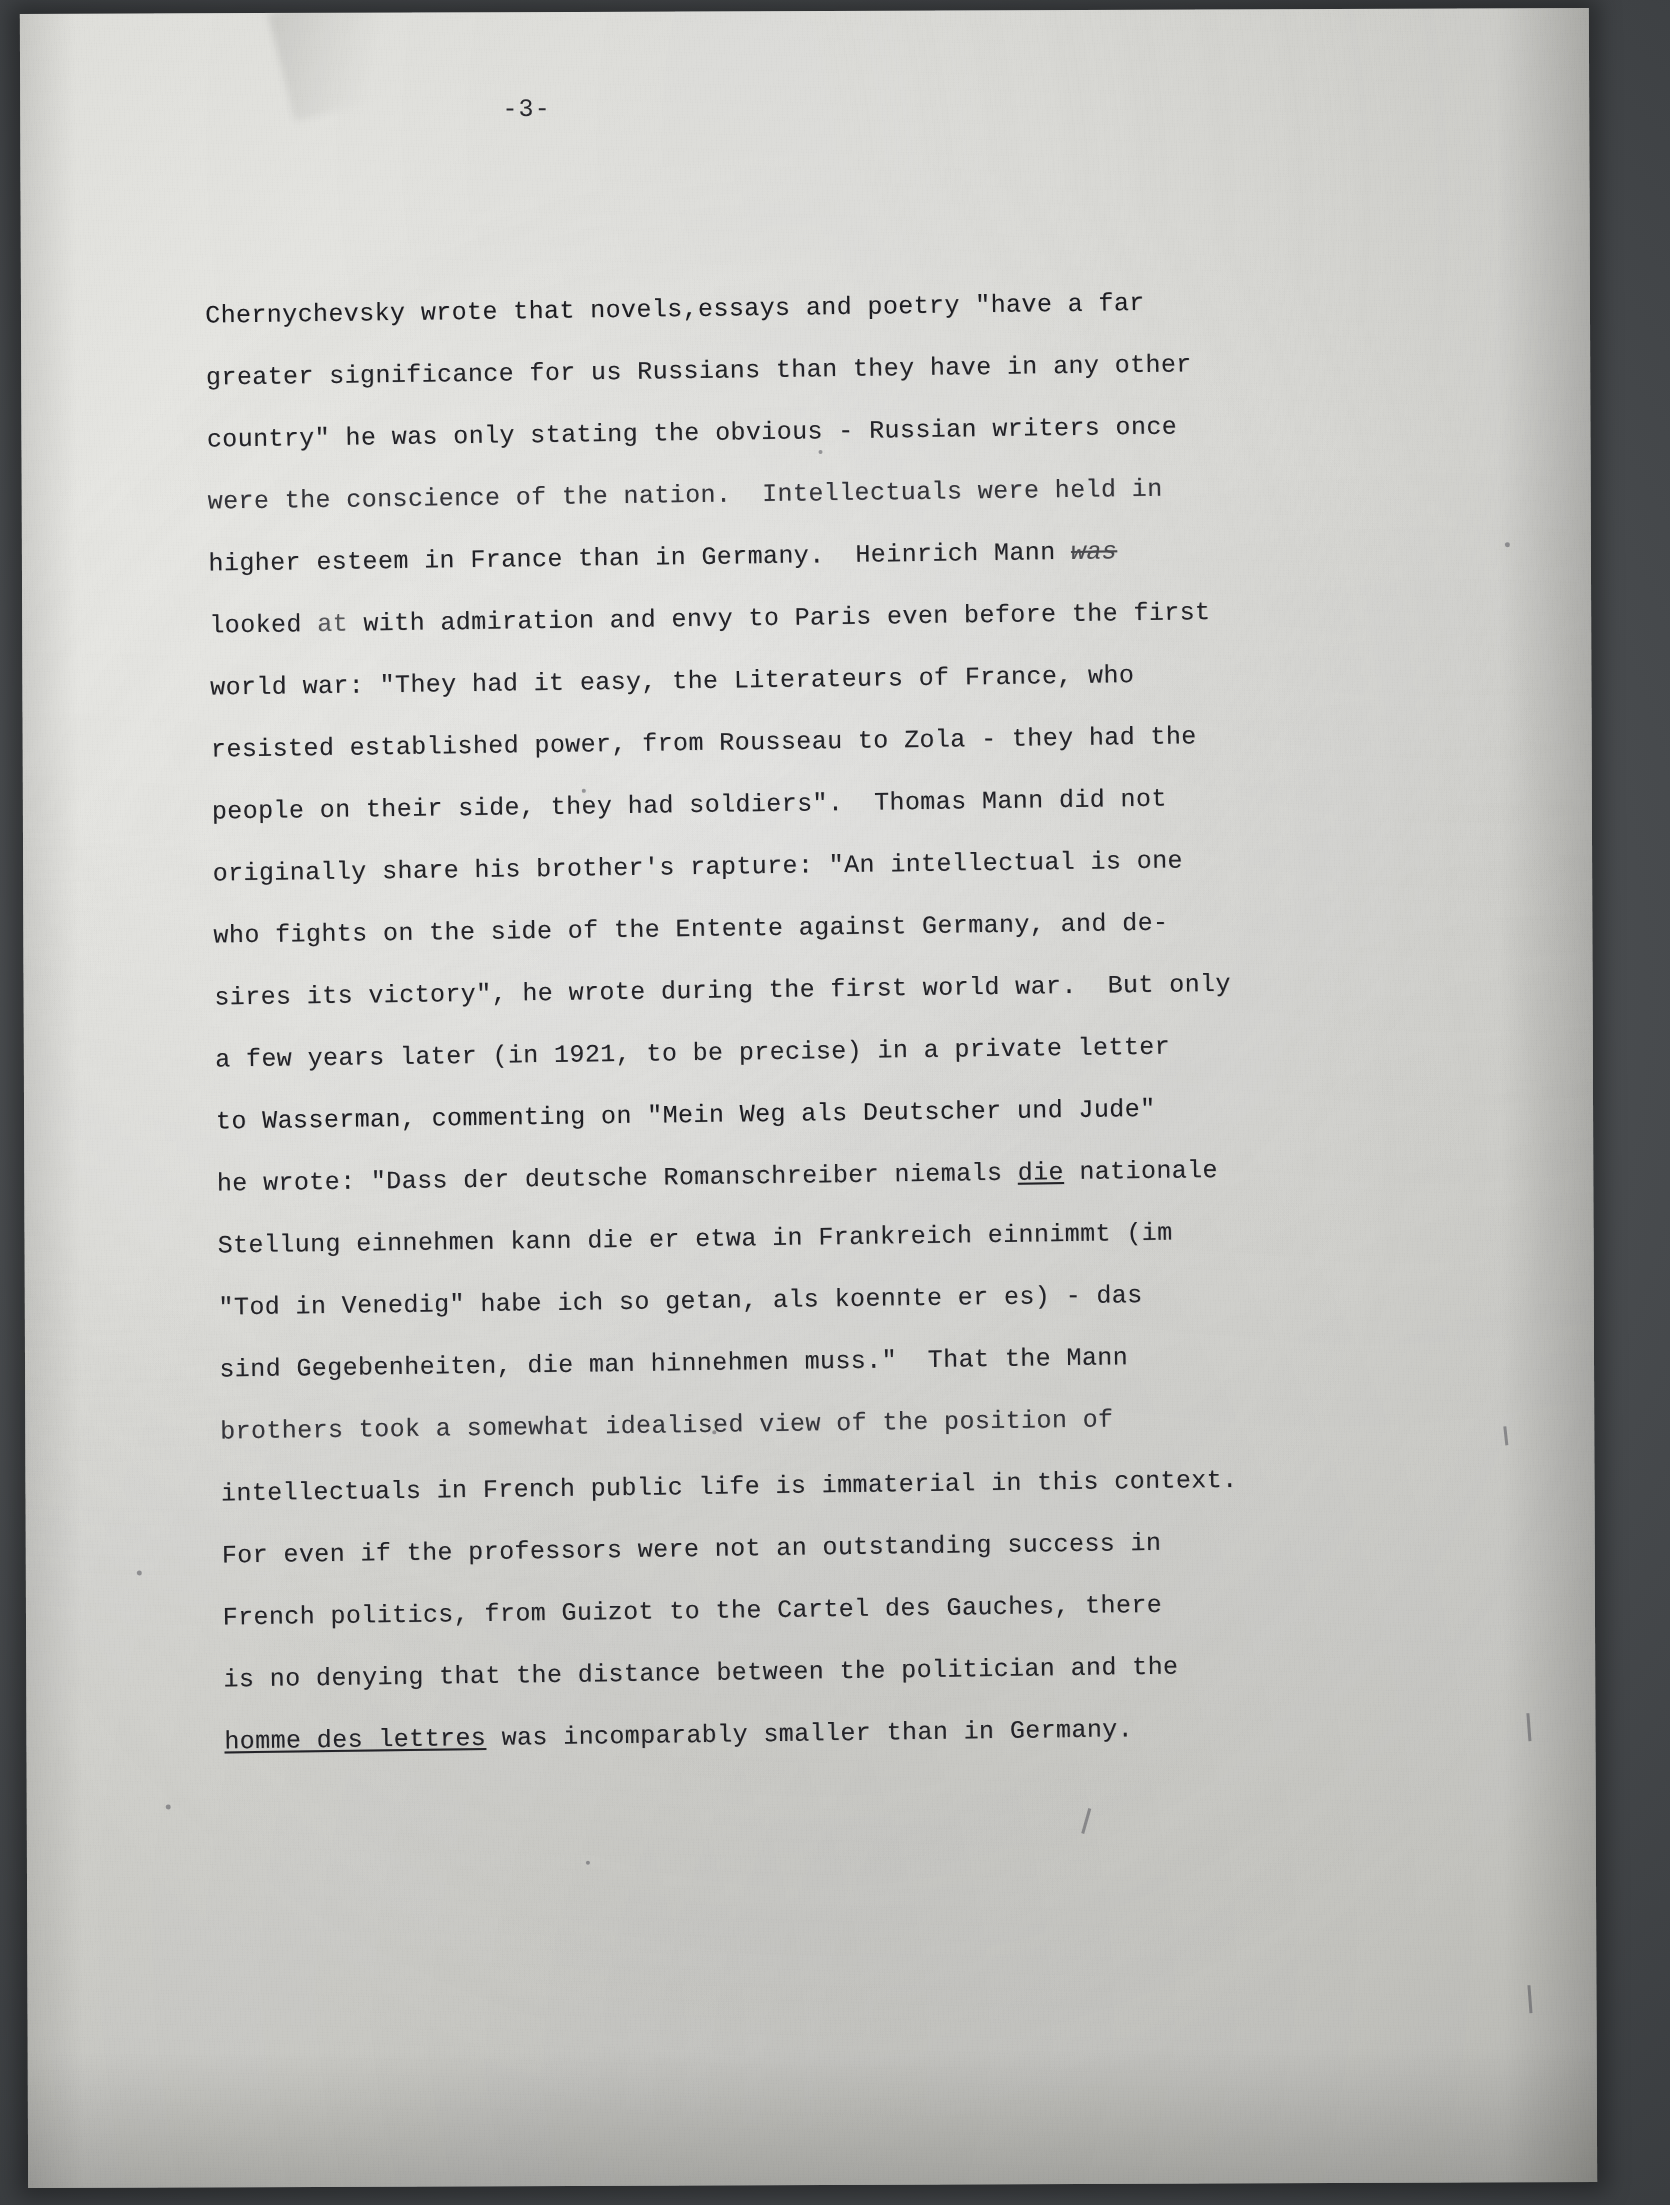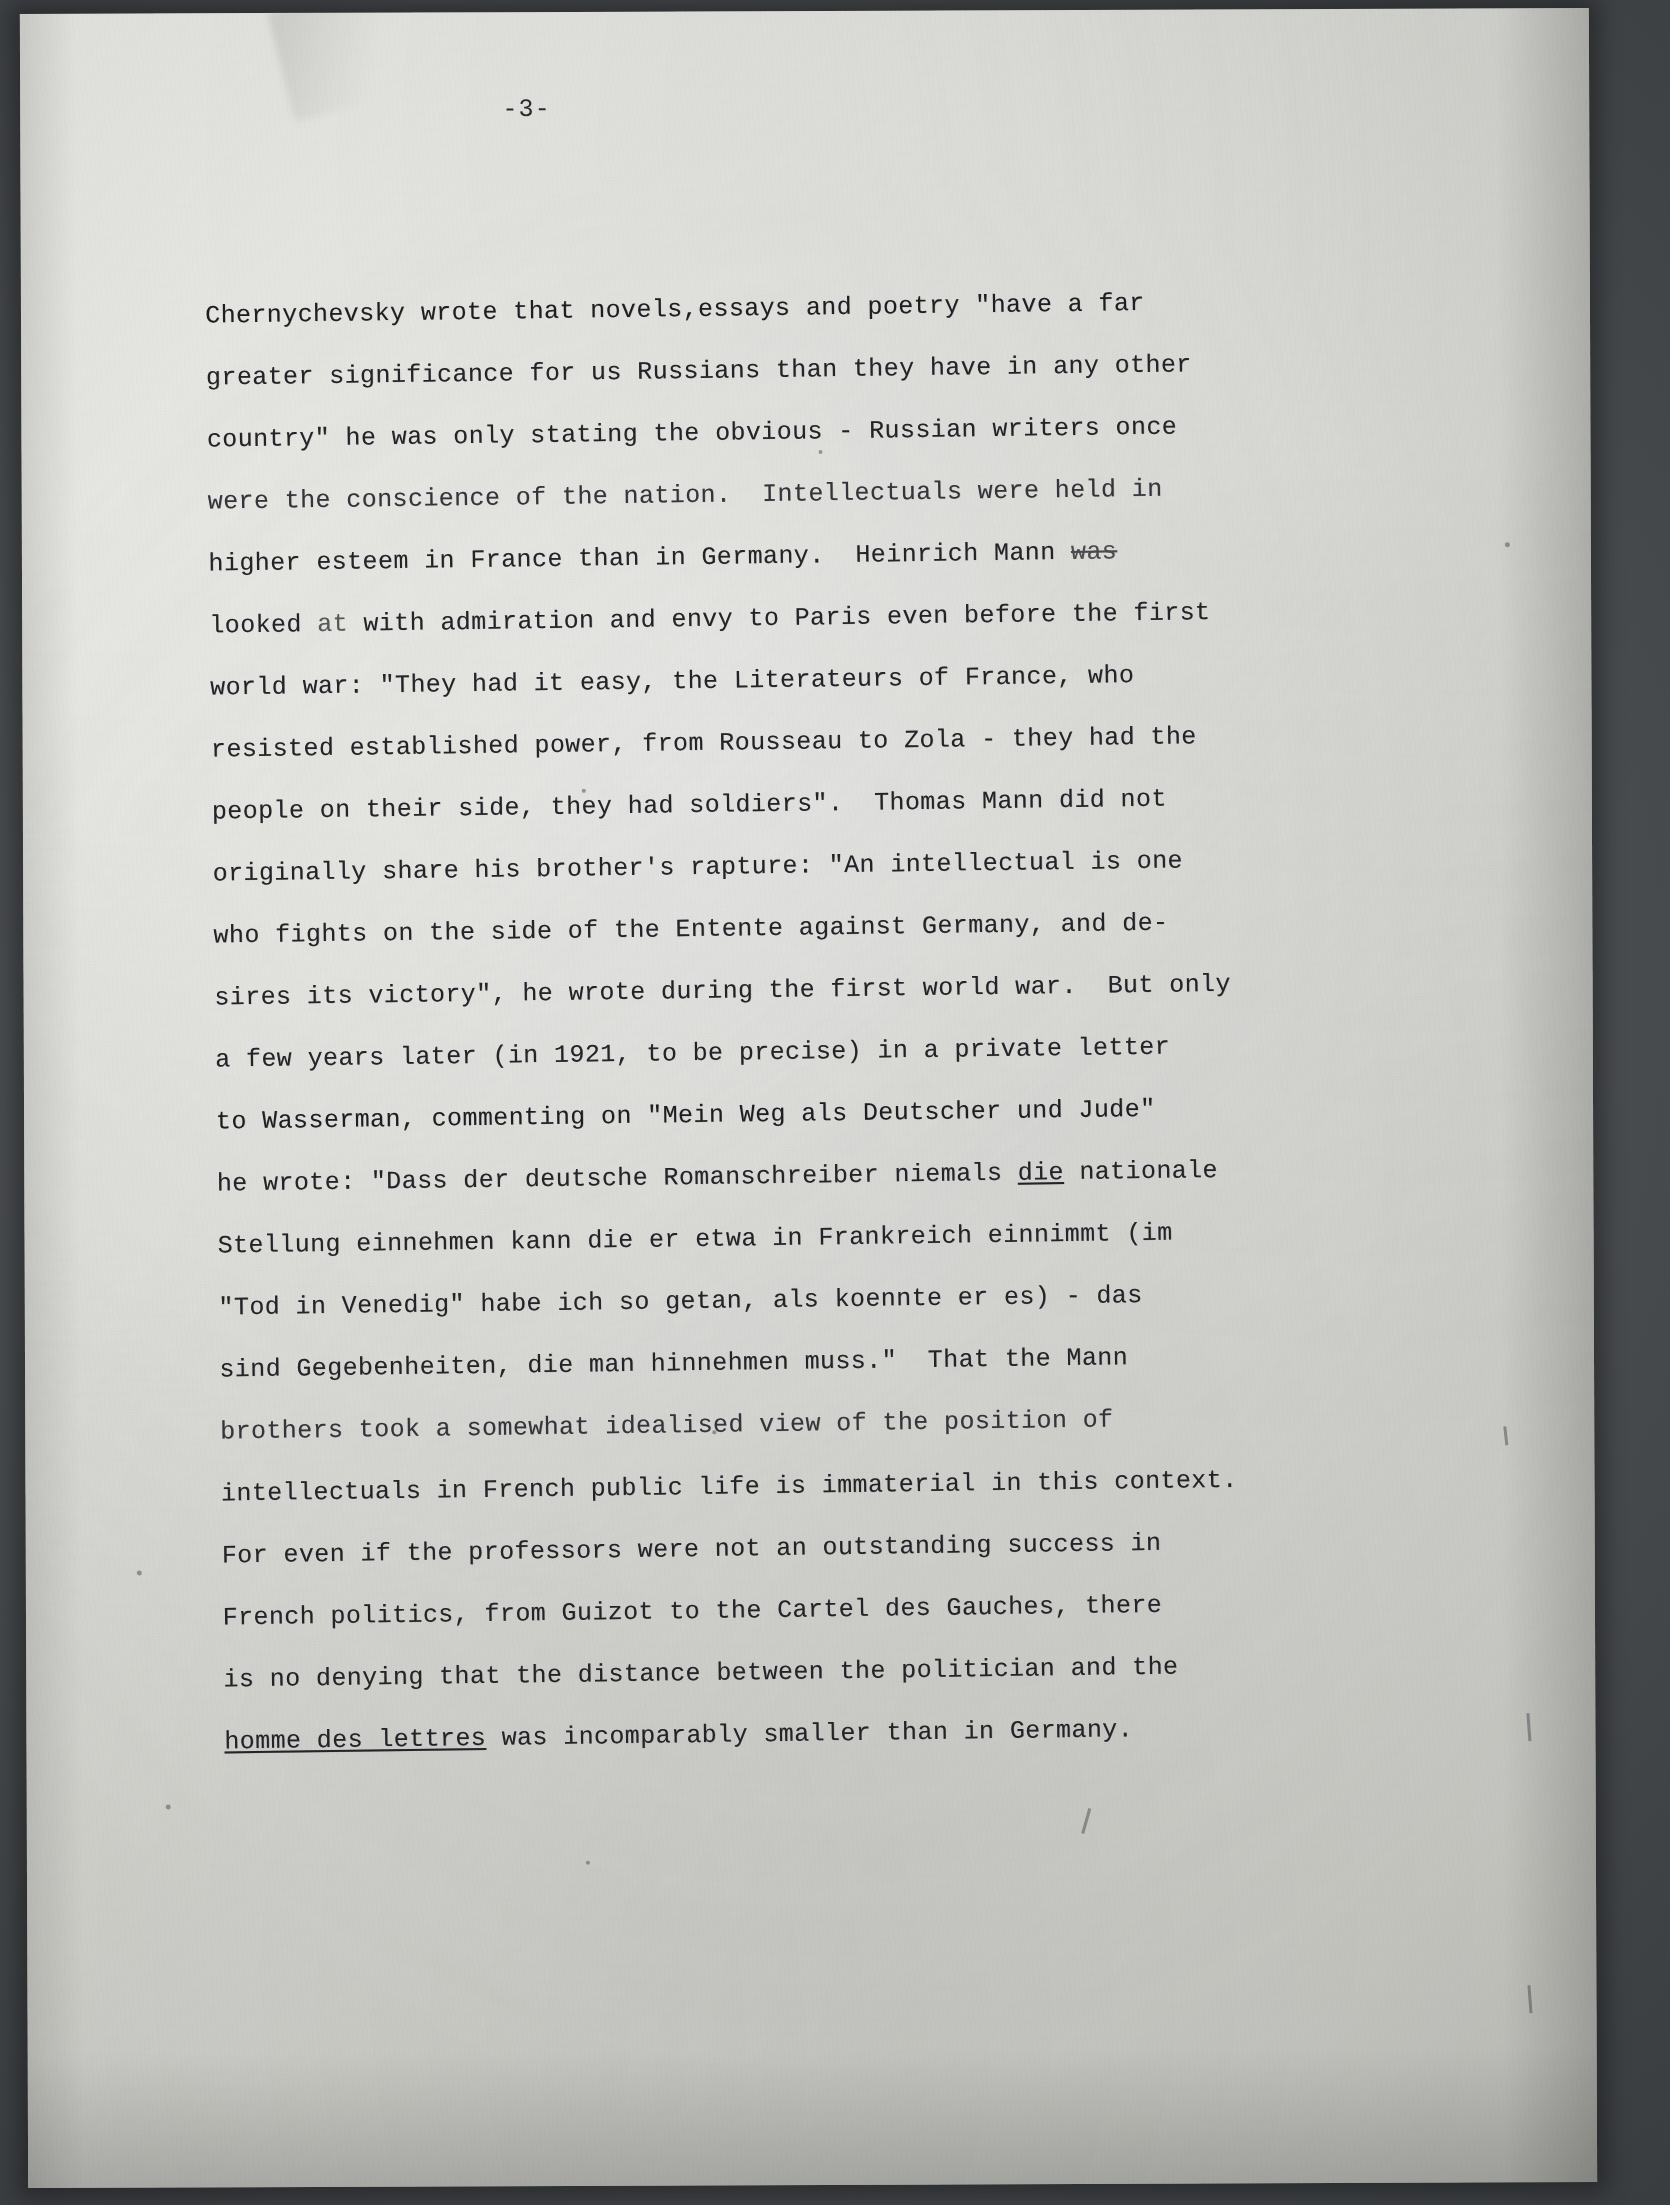--- a/index.html
+++ b/index.html
@@ -118,21 +118,21 @@
     line-height: 62px;
     letter-spacing: 0.4px;
     white-space: pre;
     color: #232328;
     text-shadow: 0.4px 0.2px 0 rgba(40,40,45,0.30);
   }
   .line.ink-light { color: #34343a; }
   .line.ink-dark  { color: #1d1d22; }
 
   u.tw { text-decoration: underline; text-underline-offset: 3.1px; text-decoration-thickness: 1.5px; }
-  s.tw { text-decoration: line-through; text-decoration-thickness: 1.9px; opacity: 0.78; }
+  s.tw { text-decoration: line-through; text-decoration-thickness: 1.9px; opacity: 0.78; font-style: italic; }
   .smudge { opacity: 0.72; }
 
   
   .fleck {
     position: absolute;
     background: #55555c;
     border-radius: 50%;
     opacity: 0.55;
     pointer-events: none;
   }

